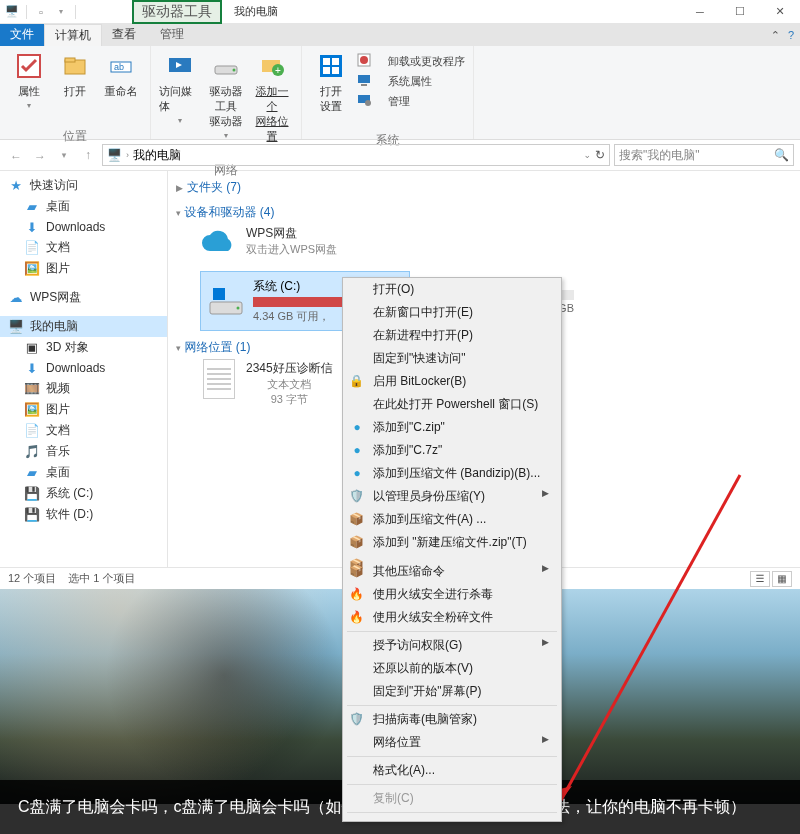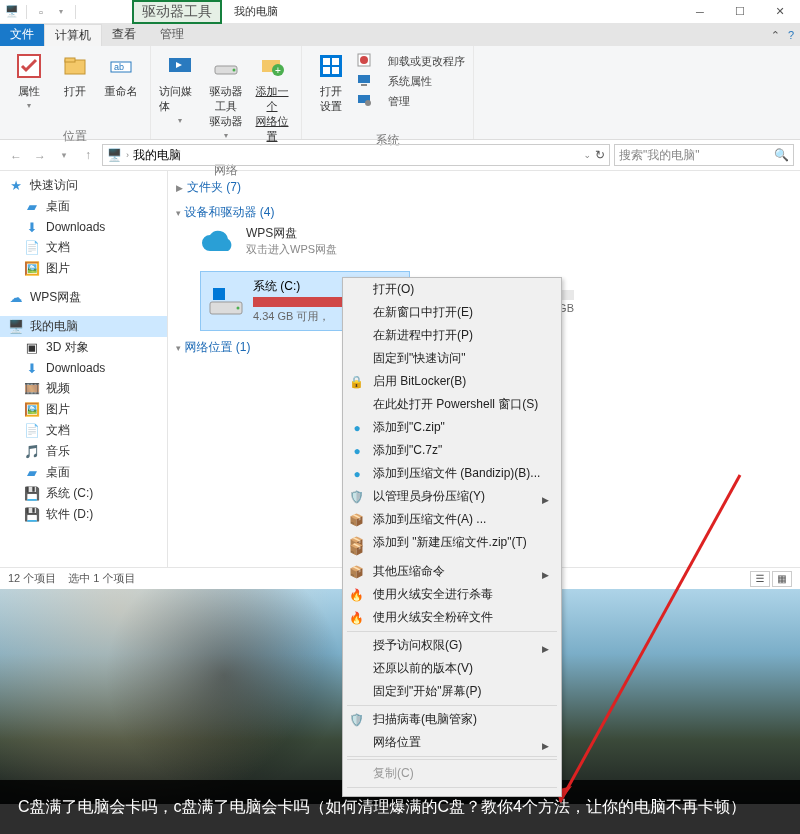--- a/index.html
+++ b/index.html
@@ -62,21 +62,21 @@
 .drive-item .icon { width: 38px; height: 38px; display: flex; align-items: center; justify-content: center; }
 .drive-item .info { flex: 1; }
 .drive-item .bar { width: 100%; height: 10px; background: #e8e8e8; margin: 2px 0; position: relative; }
 .drive-item .bar .fill { height: 100%; background: #d04848; width: 95%; }
 .drive-item .sub { font-size: 11px; color: #666; white-space: nowrap; }
 .file-icon { width: 32px; height: 40px; background: #fff; border: 1px solid #ccc; position: relative; }
 .file-icon::before { content: ""; position: absolute; top: 0; right: 0; border-width: 6px; border-style: solid; border-color: #fff #fff transparent transparent; }
 
 
 .context-menu { position: absolute; left: 342px; top: 277px; width: 220px; background: #f0f0f0; border: 1px solid #bcbcbc; box-shadow: 2px 2px 4px rgba(0,0,0,.2); font-size: 12px; z-index: 100; }
-.context-menu .menu-item { display: flex; align-items: flex-end; padding: 3px 12px 3px 30px; position: relative; color: #222; }
+.context-menu .menu-item { display: flex; align-items: flex-start; padding: 3px 12px 3px 30px; position: relative; color: #222; }
 .context-menu .menu-item.disabled { color: #999; }
 .context-menu .menu-item .mi-icon { position: absolute; left: 6px; width: 16px; height: 16px; display: flex; align-items: center; justify-content: center; font-size: 12px; }
 .context-menu .menu-item .arrow { margin-left: auto; font-size: 9px; color: #555; }
 .context-menu .sep { height: 1px; margin: 2px 4px; background: #d8d8d8; }
 
 
 .statusbar { height: 22px; border-top: 1px solid #e5e5e5; display: flex; align-items: center; padding: 0 8px; font-size: 11px; color: #555; gap: 12px; }
 .statusbar .view-btns { margin-left: auto; display: flex; gap: 2px; }
 .statusbar .view-btn { width: 20px; height: 16px; border: 1px solid #ccc; display: flex; align-items: center; justify-content: center; font-size: 10px; }
 
@@ -378,20 +378,34 @@
               <div class="fill" style="width:40%;background:#2a9fd6;"></div>
             </div>
           <div class="sub">GB</div>
         </div>
       </div>
     </div>
     <div class="section-header" style="margin-top:4px;">
       <span class="chev">▾</span>
       <span>网络位置 (1)</span>
     </div>
+    <div style="display:flex;gap:8px;padding-left:24px;">
+      <div class="device-item">
+        <span class="icon">
+          <div class="file-icon">
+              <div style="position:absolute;left:3px;top:8px;right:3px;height:2px;background:#ccc;box-shadow:0 5px #ccc,0 10px #ccc,0 15px #ccc,0 20px #ccc;"></div>
+            </div>
+        </span>
+        <div class="info">
+          <div class="name">2345好压诊断信</div>
+          <div class="sub">文本文档</div>
+          <div class="sub">93 字节</div>
+        </div>
+      </div>
+    </div>
   </div>
 </div>
 
 <div class="statusbar">
   <span>12 个项目</span>
   <span>选中 1 个项目</span>
   <div class="view-btns">
     <span class="view-btn">☰</span>
     <span class="view-btn">▦</span>
   </div>
@@ -476,20 +490,23 @@
   <div class="sep"></div>
   <div class="menu-item">
       <span class="mi-icon" style="color:#2a9fd6;">🛡️</span>
       <span>扫描病毒(电脑管家)</span>
     </div>
   <div class="menu-item">
       <span>网络位置</span>
       <span class="arrow">▶</span>
     </div>
   <div class="sep"></div>
+  <div class="menu-item">
+      <span>格式化(A)...</span>
+    </div>
   <div class="sep"></div>
   <div class="menu-item disabled">
       <span>复制(C)</span>
     </div>
   <div class="sep"></div>
   <div class="menu-item"></div>
 
 </div>
 
 <svg class="arrow-line" style="left:0;top:0;width:800px;height:834px;position:absolute;z-index:99;">

